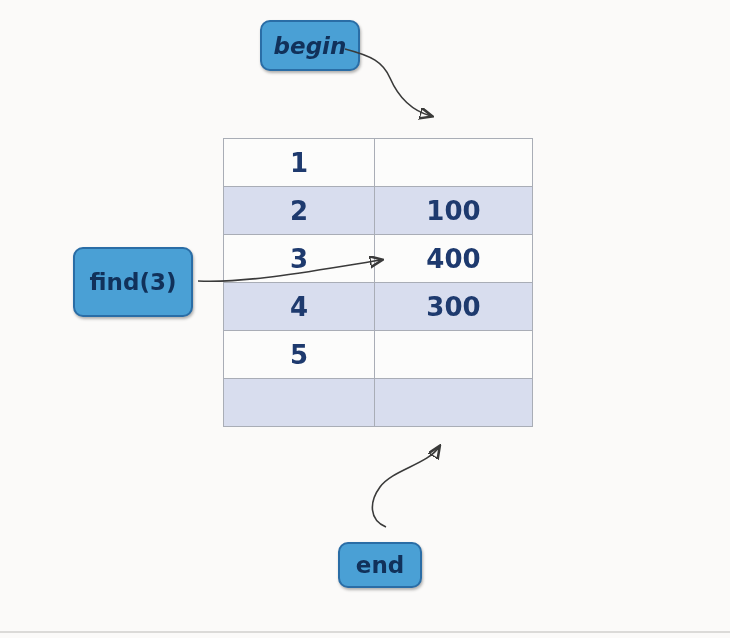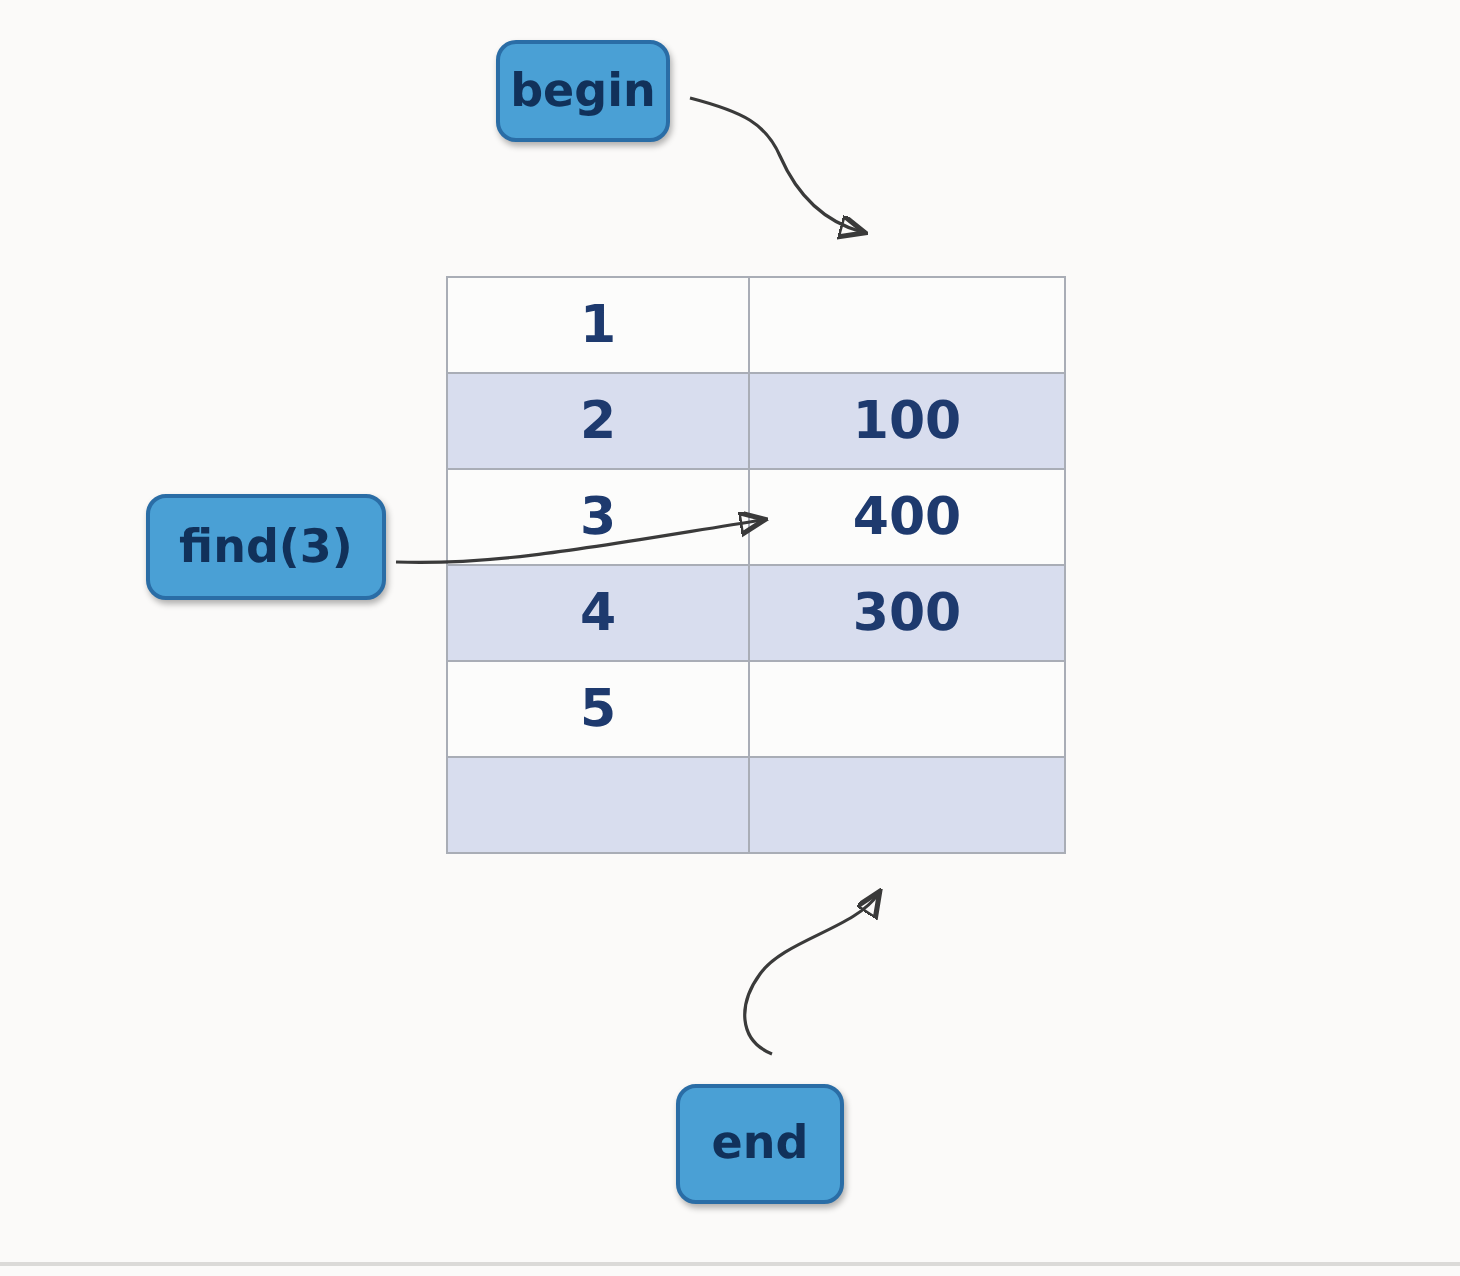--- a/index.html
+++ b/index.html
@@ -20,23 +20,23 @@
     display:flex;align-items:center;justify-content:center;
     background:#4aa0d5;
     border:2px solid #2a6da6;
     border-radius:10px;
     box-shadow:1px 2px 3px rgba(0,0,0,0.3);
     color:#11315a;
     font-size:23px;
     font-weight:600;
     box-sizing:border-box;
   }
-  #tag-begin{left:248px;top:20px;width:87px;height:51px;}
-  #tag-find{left:73px;top:247px;width:120px;height:53px;}
-  #tag-end{left:338px;top:542px;width:84px;height:60px;}
+  #tag-begin{left:260px;top:20px;width:100px;height:51px;font-style:italic;}
+  #tag-find{left:73px;top:247px;width:120px;height:70px;}
+  #tag-end{left:338px;top:542px;width:84px;height:46px;}
   
   .map-table{
     position:absolute;
     left:223px;top:138px;
     width:310px;
     border:1.5px solid #a9adb6;
     box-sizing:border-box;
     background:#fcfcfb;
   }
   .map-row{

